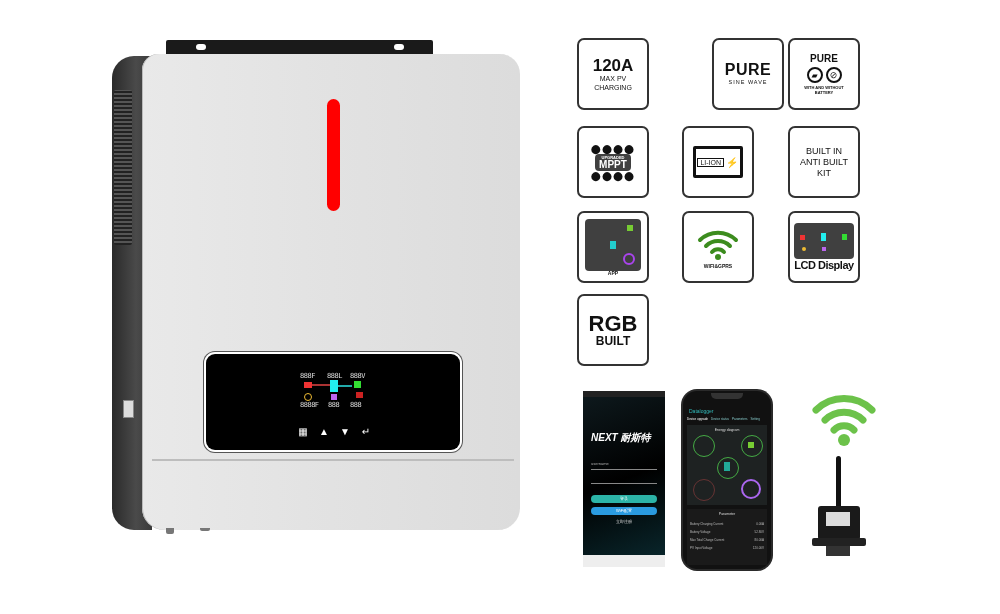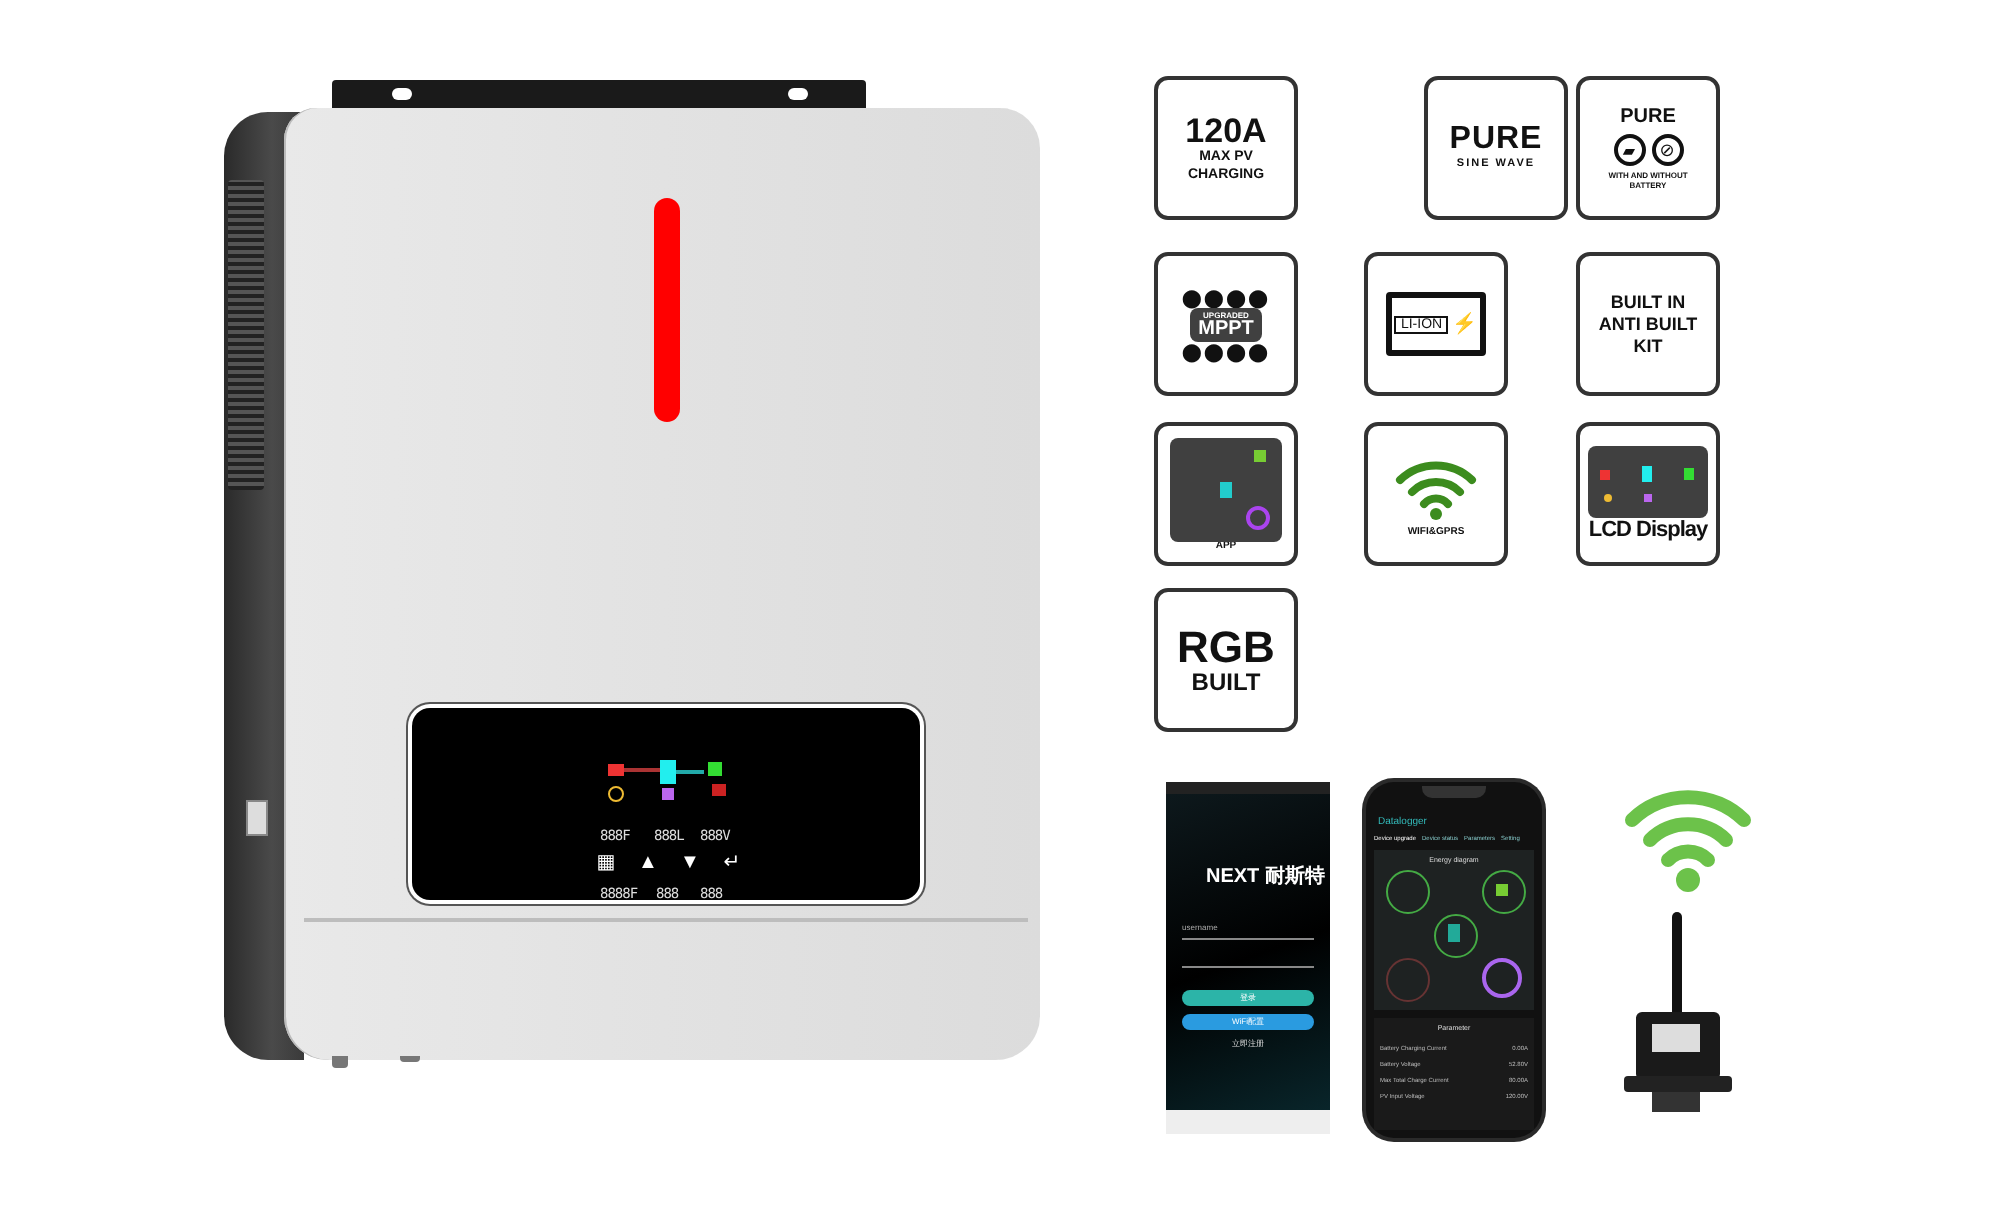--- a/index.html
+++ b/index.html
@@ -9,28 +9,28 @@
   .bracket{left:166px;top:40px;width:267px;height:14px;background:#1a1a1a;border-radius:2px 2px 0 0;}
   .bracket .hole{position:absolute;top:4px;width:10px;height:6px;background:#fff;border-radius:4px;}
   .side{left:112px;top:56px;width:40px;height:474px;background:linear-gradient(90deg,#2a2a2a,#4a4a4a 60%,#3a3a3a);border-radius:22px 0 0 22px;}
   .vent{left:114px;top:90px;width:18px;height:155px;background:repeating-linear-gradient(0deg,#222 0 2px,#555 2px 4px);border-radius:2px;}
   .port{left:123px;top:400px;width:9px;height:16px;background:#ddd;border:1px solid #888;}
   .front{left:142px;top:54px;width:378px;height:476px;background:linear-gradient(90deg,#e9e9e9,#e2e2e2 50%,#dcdcdc);border-radius:16px 20px 22px 22px;box-shadow:inset 1px 0 0 #bbb;}
   .led{left:327px;top:99px;width:13px;height:112px;background:#ff0000;border-radius:7px;}
   .seam{left:152px;top:459px;width:362px;height:2px;background:#bdbdbd;}
   .screen{left:206px;top:354px;width:254px;height:96px;background:#000;border-radius:9px;box-shadow:0 0 0 2px #fff,0 0 0 3px #555;}
   .lcd{left:300px;top:372px;width:70px;height:38px;}
-  .lcd .seg{position:absolute;color:#ddd;font-family:"DejaVu Sans Mono",monospace;font-size:7px;letter-spacing:-0.5px;margin-top:42px;}
+  .lcd .seg{position:absolute;color:#ddd;font-family:"DejaVu Sans Mono",monospace;font-size:7px;letter-spacing:-0.5px;}
   .keys{left:298px;top:427px;display:flex;gap:11px;}
   .keys span{color:#fff;font-size:10px;width:10px;text-align:center;line-height:10px;}
   .foot{top:528px;width:8px;height:6px;background:#777;border-radius:0 0 2px 2px;}
   
   .tile{position:absolute;width:72px;height:72px;border:2px solid #333;border-radius:7px;background:#fff;box-sizing:border-box;display:flex;flex-direction:column;align-items:center;justify-content:center;text-align:center;color:#111;}
   .t-big{font-weight:bold;font-size:17px;line-height:17px;}
-  .t-small{font-weight:bold;font-size:7.5px;line-height:9px;}
+  .t-small{font-weight:normal;font-size:7.5px;line-height:9px;}
   .t-mid{font-weight:bold;font-size:11px;line-height:12px;}
   .t-xs{font-size:4px;line-height:5px;font-weight:bold;}
   .darkbox{background:#404040;border-radius:4px;}
   
   .phone1{left:583px;top:391px;width:82px;height:176px;background:linear-gradient(160deg,#0e1a1e,#000 50%,#0a2a30);overflow:hidden;}
   .phone2{left:683px;top:391px;width:88px;height:178px;background:#111;border-radius:14px;box-shadow:0 0 0 2px #2a2a2a;overflow:hidden;}
   .wifi-dongle{left:810px;top:388px;width:68px;height:60px;}
   .antenna{left:836px;top:456px;width:5px;height:55px;background:#111;border-radius:3px;}
   .dongle{left:818px;top:506px;width:42px;height:34px;background:#1a1a1a;border-radius:3px;}
   .dongle-label{left:826px;top:512px;width:24px;height:14px;background:#ddd;}
@@ -144,21 +144,21 @@
   <div style="font-weight:bold;font-size:11px;letter-spacing:-0.5px;margin-top:0">LCD Display</div>
 </div>
 
 <div class="tile" style="left:577px;top:294px">
   <div style="font-weight:bold;font-size:22px;line-height:22px">RGB</div>
   <div style="font-weight:bold;font-size:12px;line-height:13px">BUILT</div>
 </div>
 
 <div class="abs phone1">
   <div style="position:absolute;left:0;top:0;width:82px;height:6px;background:#222;"></div>
-  <div style="position:absolute;left:20px;top:40px;color:#fff;font-weight:bold;font-size:10px;">NEXT 耐斯特</div>
+  <div style="position:absolute;left:8px;top:40px;color:#fff;font-weight:bold;font-size:10px;font-style:italic;">NEXT 耐斯特</div>
   <div style="position:absolute;left:8px;top:70px;width:66px;height:8px;border-bottom:1px solid #888;color:#aaa;font-size:4px;">username</div>
   <div style="position:absolute;left:8px;top:84px;width:66px;height:8px;border-bottom:1px solid #888;"></div>
   <div style="position:absolute;left:8px;top:104px;width:66px;height:8px;background:#2cb4a8;border-radius:4px;color:#fff;font-size:4px;text-align:center;line-height:8px;">登录</div>
   <div style="position:absolute;left:8px;top:116px;width:66px;height:8px;background:#2a9be0;border-radius:4px;color:#fff;font-size:4px;text-align:center;line-height:8px;">WiFi配置</div>
   <div style="position:absolute;left:0;top:128px;width:82px;text-align:center;color:#ddd;font-size:4px;">立即注册</div>
   <div style="position:absolute;left:0;bottom:0;width:82px;height:12px;background:#eee;"></div>
 </div>
 
 <div class="abs phone2">
   <div style="position:absolute;left:28px;top:2px;width:32px;height:6px;background:#333;border-radius:0 0 5px 5px;"></div>

